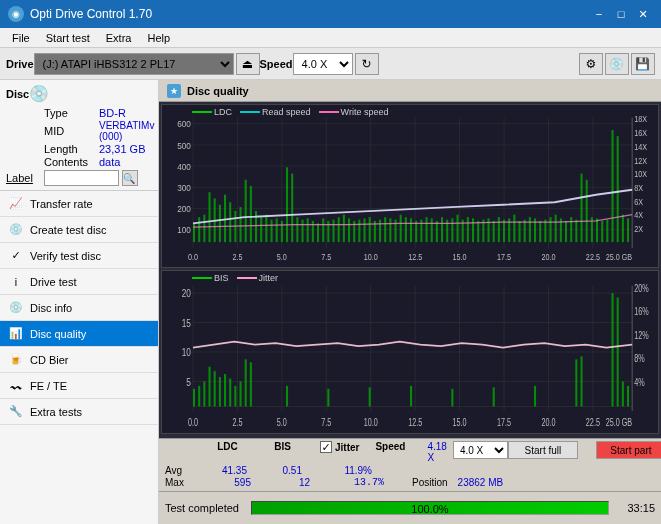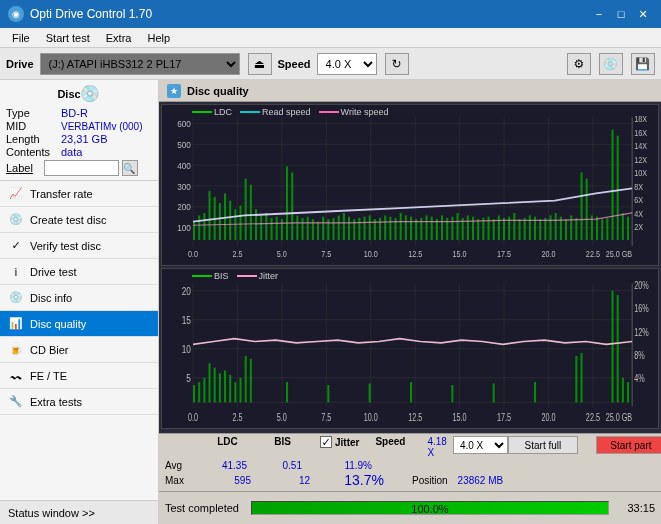--- a/index.html
+++ b/index.html
@@ -11,36 +11,36 @@
     #titlebar-icon { width: 16px; height: 16px; background: #4a9fd4; border-radius: 50%; display: flex; align-items: center; justify-content: center; font-size: 9px; color: white; }
     #titlebar-title { font-size: 12px; color: white; }
     #titlebar-controls { display: flex; gap: 2px; }
     .title-btn { width: 20px; height: 18px; background: transparent; border: none; color: white; cursor: pointer; font-size: 11px; display: flex; align-items: center; justify-content: center; }
 
     
     #menubar { background: #f0f0f0; height: 20px; display: flex; align-items: center; padding: 0 4px; border-bottom: 1px solid #ccc; }
     .menu-item { padding: 2px 8px; cursor: pointer; font-size: 11px; color: #000; }
 
     
-    #drivebar { background: #e8e8e8; height: 32px; display: flex; align-items: center; padding: 0 6px; border-bottom: 1px solid #ccc; gap: 6px; }
+    #drivebar { background: #e8e8e8; height: 32px; display: flex; align-items: center; padding: 0 6px; border-bottom: 1px solid #ccc; }
     #drive-select { height: 22px; font-size: 11px; border: 1px solid #999; background: #737373; padding: 0 4px; min-width: 200px; }
     .toolbar-icon { width: 24px; height: 22px; background: #e0e0e0; border: 1px solid #999; cursor: pointer; display: flex; align-items: center; justify-content: center; font-size: 12px; margin-left: 2px; }
 
     
     #main { display: flex; height: calc(524px - 28px - 20px - 32px); }
 
     
     #sidebar { width: 159px; background: #f5f5f5; border-right: 1px solid #ccc; display: flex; flex-direction: column; flex-shrink: 0; }
     
     
     #disc-panel { padding: 4px 6px; border-bottom: 1px solid #ccc; background: #f5f5f5; }
-    #disc-panel-header { display: flex; align-items: center; justify-content: center; margin-bottom: 4px; }
+    #disc-panel-header { display: flex; align-items: center; justify-content: flex-start; margin-bottom: 4px; }
     
     .disc-row { display: flex; align-items: center; margin-bottom: 1px; }
-    .disc-field { color: #000; font-size: 11px; min-width: 55px; }
+    .disc-field { color: #000; font-size: 11px; min-width: 55px; margin-left: 38px; }
     .disc-value { color: #0000cc; font-size: 11px; }
     
     .label-input-row { display: flex; align-items: center; gap: 3px; margin-top: 2px; }
     .label-field { color: #000; font-size: 11px; min-width: 35px; text-decoration: underline; }
     .label-input { height: 16px; border: 1px solid #999; font-size: 10px; width: 75px; }
     .label-btn { width: 16px; height: 16px; background: #e0e0e0; border: 1px solid #999; cursor: pointer; font-size: 10px; display: flex; align-items: center; justify-content: center; }
 
     
     .nav-item { height: 26px; display: flex; align-items: center; padding: 0 8px; gap: 6px; cursor: pointer; border-bottom: 1px solid #ddd; color: #000; font-size: 11px; }
     .nav-item.active { background: #0078d4; color: white; }
@@ -187,21 +187,20 @@
     </div>
     <div class="nav-item">
       <span class="nav-icon">〰</span>
       <span>FE / TE</span>
     </div>
     <div class="nav-item">
       <span class="nav-icon">🔧</span>
       <span>Extra tests</span>
     </div>
 
-    <div id="status-window-btn" style="margin-top:auto;">Status window &gt;&gt;</div>
   </div>
 
   <div id="content">
 
     <div id="dq-header">
       <div id="dq-icon">★</div>
       <span id="dq-title">Disc quality</span>
     </div>
 
     <div id="charts">
@@ -483,21 +482,21 @@
         <div style="min-width:35px; font-size:10px; color:#000;">Avg</div>
         <div style="min-width:55px; text-align:right; font-size:10px; color:#0000cc; padding-right:8px;">41.35</div>
         <div style="min-width:55px; text-align:right; font-size:10px; color:#0000cc; padding-right:8px;">0.51</div>
         <div style="min-width:60px; text-align:right; font-size:10px; color:#0000cc; padding-right:8px; margin-left:10px;">11.9%</div>
         <div style="min-width:50px; font-size:10px; color:#000; margin-left:16px;"></div>
       </div>
       <div style="display:flex; gap:4px; align-items:center; margin-bottom:1px;">
         <div style="min-width:35px; font-size:10px; color:#000;">Max</div>
         <div style="min-width:55px; text-align:right; font-size:10px; color:#0000cc; padding-right:8px;">595</div>
         <div style="min-width:55px; text-align:right; font-size:10px; color:#0000cc; padding-right:8px;">12</div>
-        <div style="min-width:60px; text-align:right; font-size:14px; color:#0000cc; padding-right:8px; margin-left:10px;">13.7%</div>
+        <div style="min-width:60px; text-align:right; font-size:10px; color:#0000cc; padding-right:8px; margin-left:10px;font-family:Liberation Mono, monospace;">13.7%</div>
         <div style="font-size:10px; color:#000; margin-left:16px;">Position</div>
         <div style="font-size:10px; color:#0000cc; margin-left:6px;">23862 MB</div>
       </div>
     </div>
 
     <div id="progress-area">
       <span id="status-text">Test completed</span>
       <div id="progress-bar-bg">
         <div id="progress-bar-fill"></div>
         <span id="progress-pct">100.0%</span>

